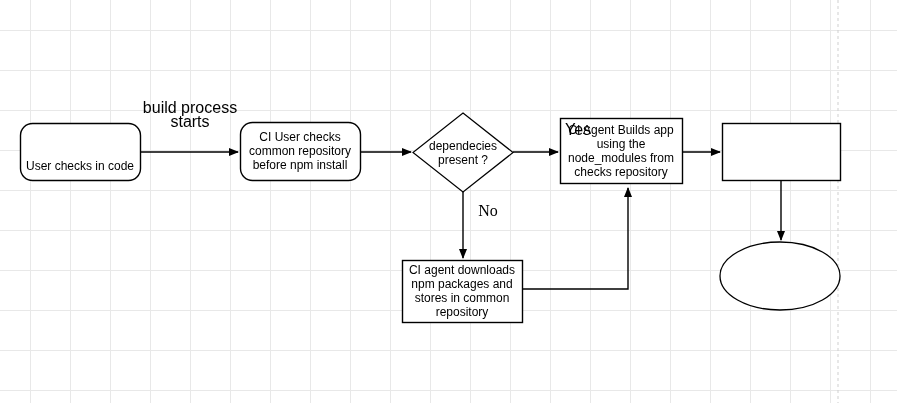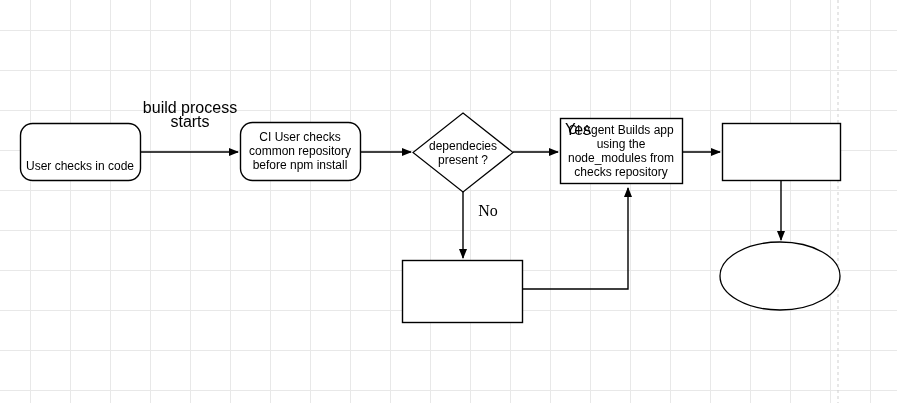--- a/index.html
+++ b/index.html
@@ -101,20 +101,24 @@
 
   <div class="node-text" style="left:415px; top:113px; width:96px; height:79px;">dependecies
 present ?</div>
 
   <div class="node-text" style="left:561px; top:118px; width:120px; height:65px;">CI Agent  Builds app
 using the
 node_modules from
 checks repository</div>
 
 
+  <div class="node-text" style="left:403px; top:260px; width:118px; height:62px;">CI agent downloads
+npm packages and
+stores in common
+repository</div>
 
 
   <div class="edge-label" style="left:140px; top:101px; width:100px;">build process
 starts</div>
 
   <div class="edge-label" style="left:510px; top:123px; width:40px;margin-left:48px;">Yes</div>
 
   <div class="edge-label" style="left:468px; top:204px; width:40px;font-family:Liberation Serif, serif;">No</div>
 
 </div>

